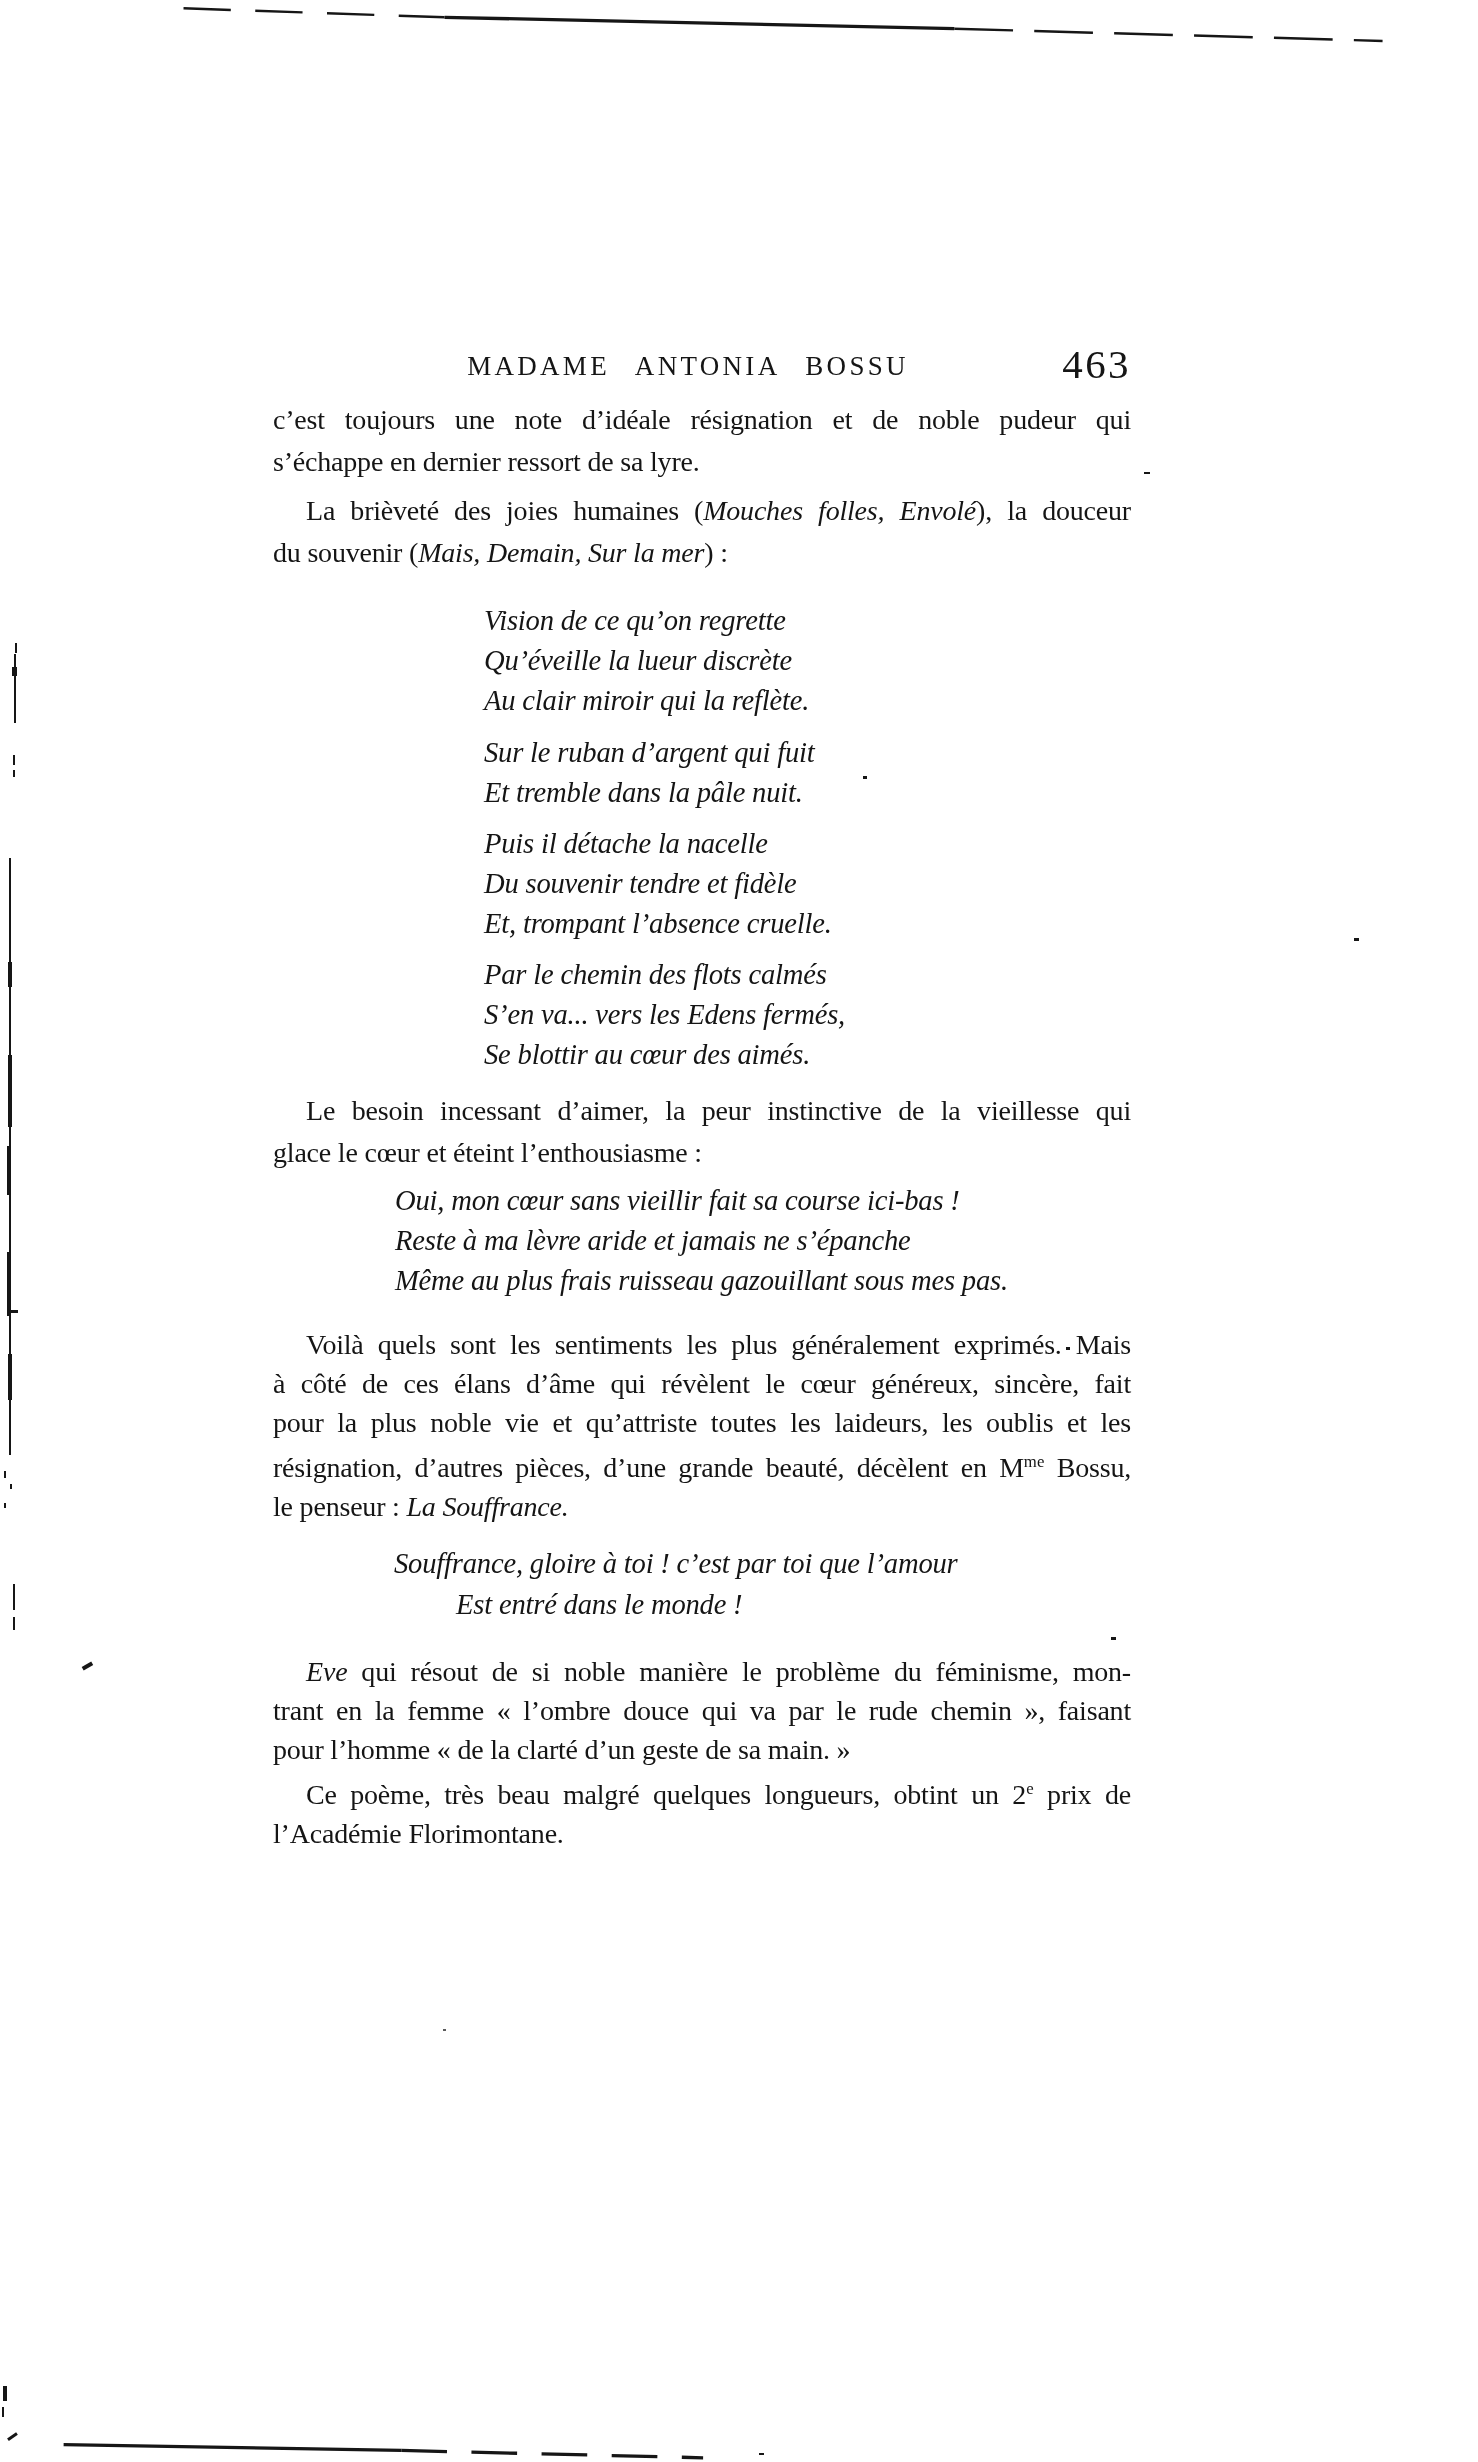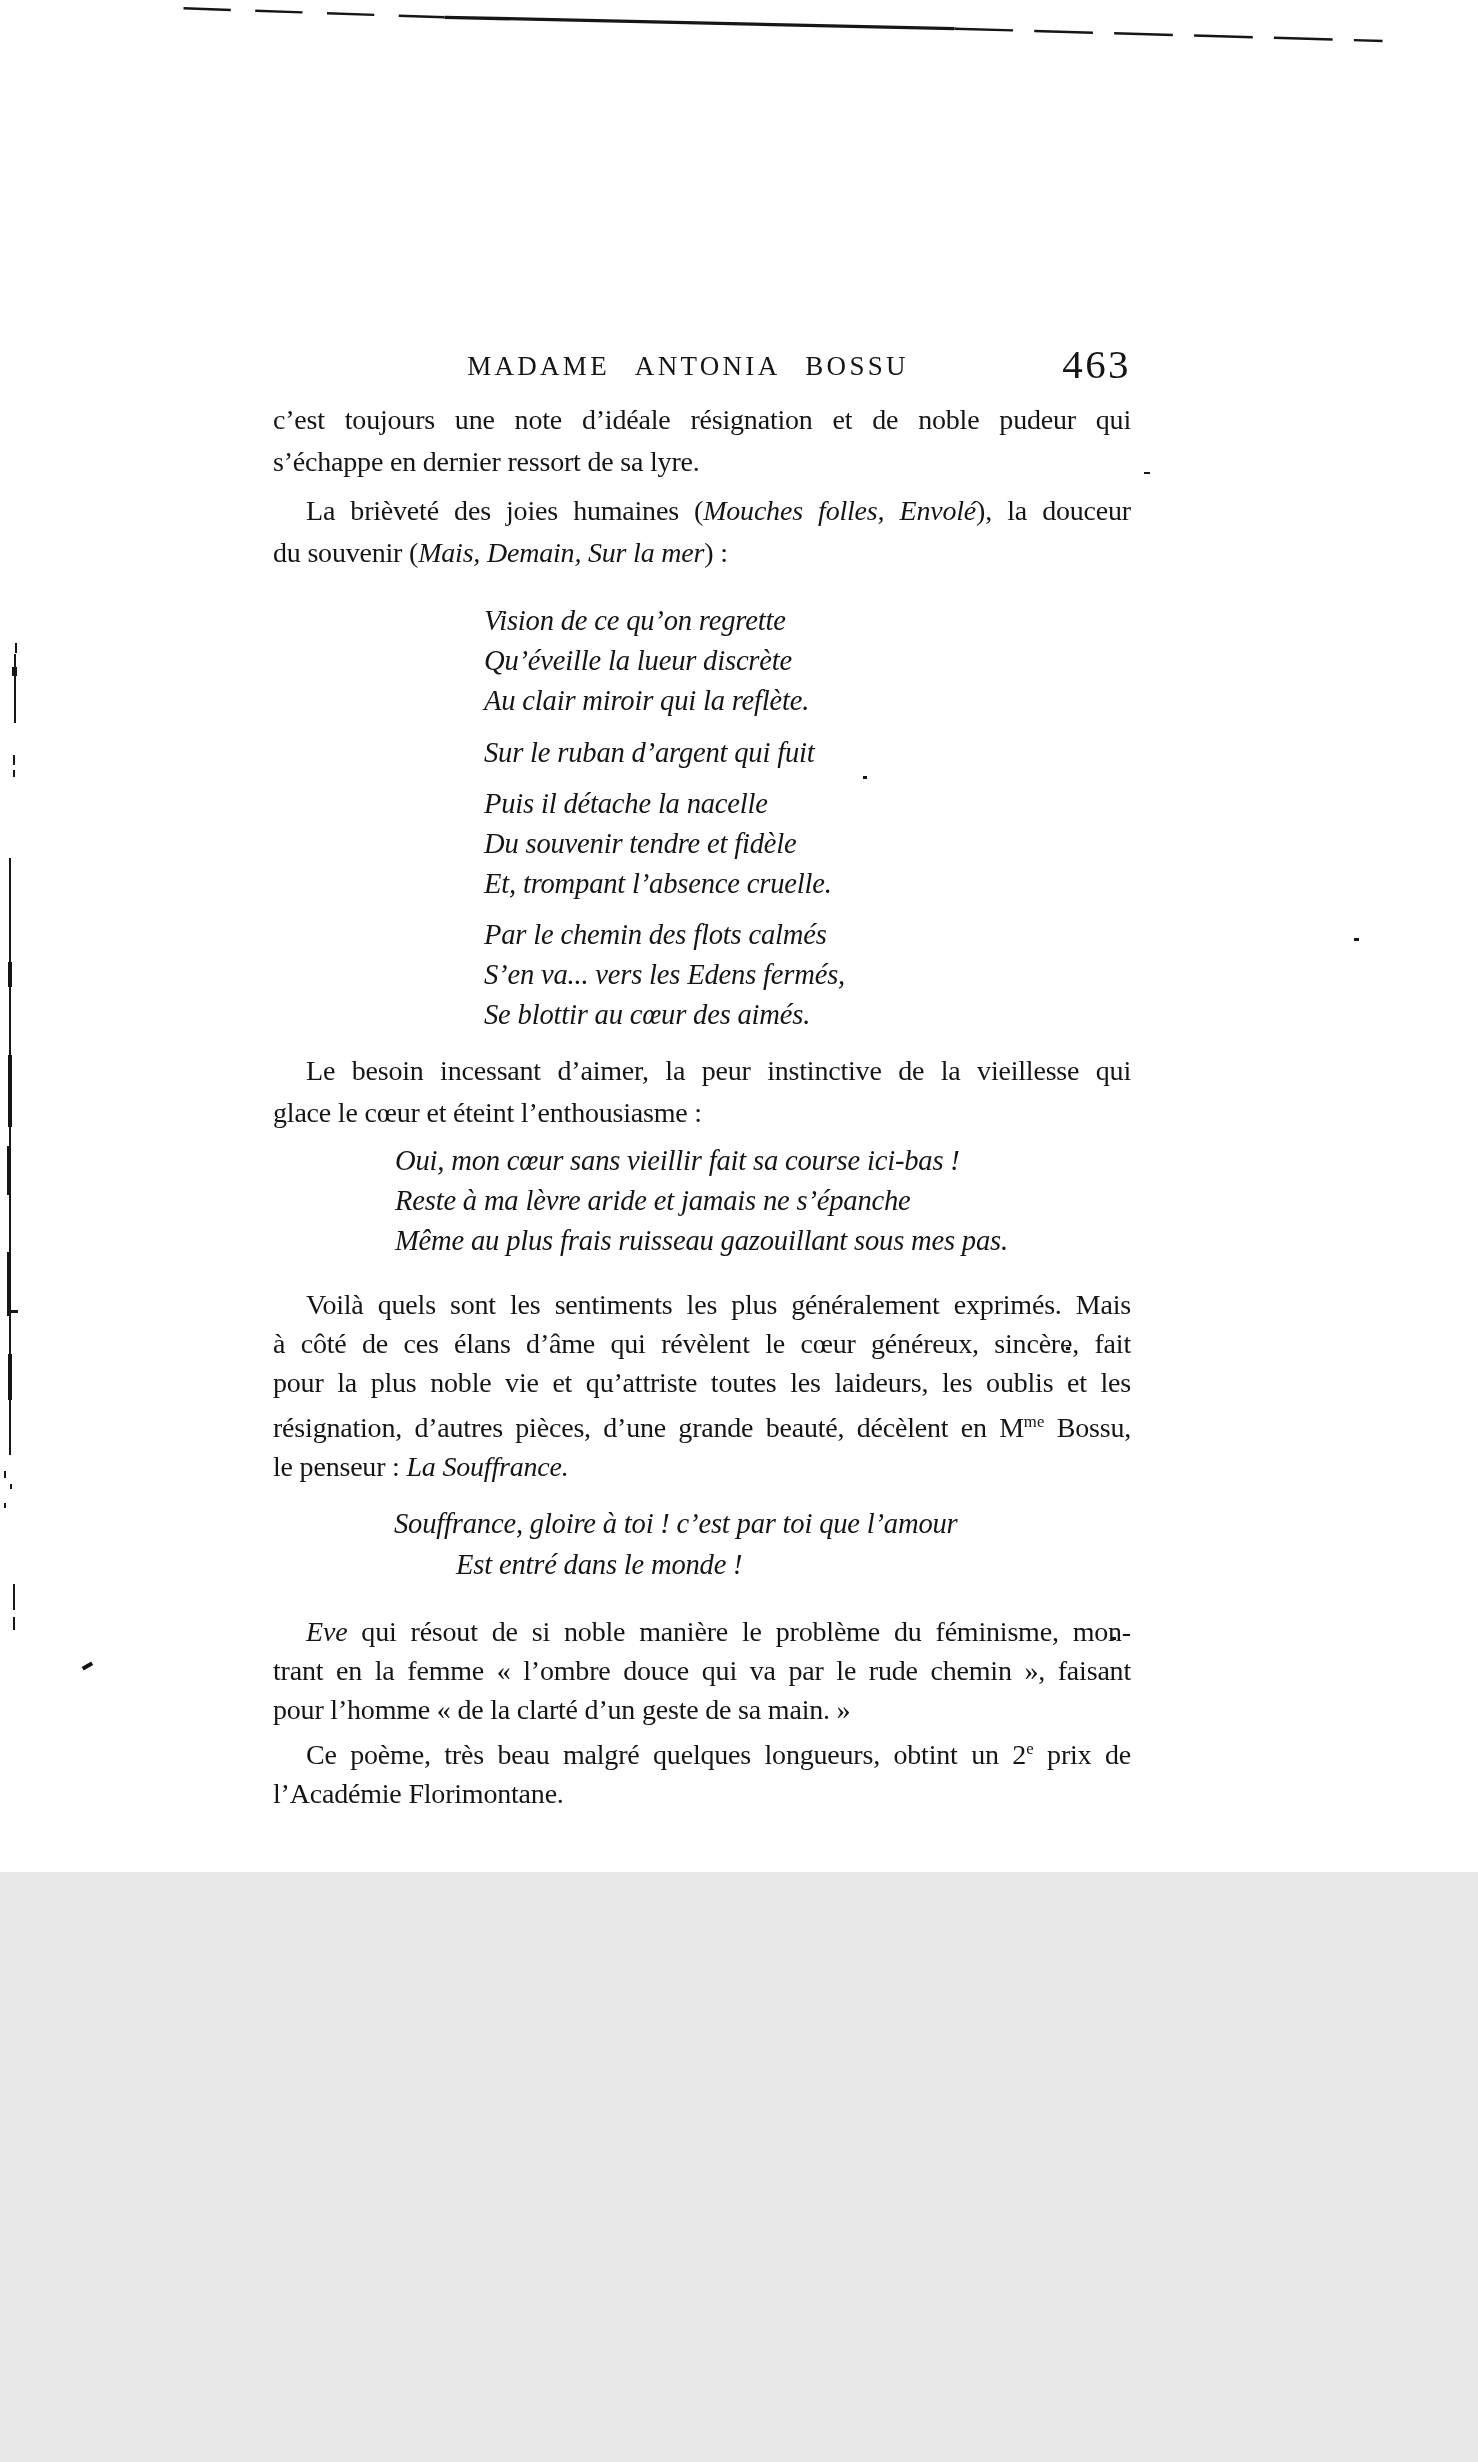--- a/index.html
+++ b/index.html
@@ -1,18 +1,18 @@
 <!DOCTYPE html>
 <html style="font-size:13px"><head>
 <meta charset="utf-8">
 <style>
   html,body{margin:0;padding:0;background:#e8e8e8;}
   #page{
     position:relative;
-    width:1478px;height:1872px;
+    width:1478px;height:2462px;
     background:#ffffff;
     overflow:hidden;
     font-family:"Liberation Serif", serif;
     color:#151515;
   }
   
   #text-column{
     position:absolute;left:245px;top:351px;width:886px;
   }
   .pagehead{position:relative;height:39px;}
@@ -78,20 +78,21 @@
         <div class="line just indent"><span class="">La brièveté des joies humaines (</span><span class="it ">Mouches folles, Envolé</span><span class="">), la douceur</span></div>
         <div class="line"><span class="">du souvenir (</span><span class="it ">Mais, Demain, Sur la mer</span><span class="">) :</span></div>
       </div>
       <div class="block verse b-poem1a">
         <div class="line"><span class="">Vision de ce qu’on regrette</span></div>
         <div class="line"><span class="">Qu’éveille la lueur discrète</span></div>
         <div class="line"><span class="">Au clair miroir qui la reflète.</span></div>
       </div>
       <div class="block verse b-poem1b">
         <div class="line"><span class="">Sur le ruban d’argent qui fuit</span></div>
+        <div class="line"><span class="">Et tremble dans la pâle nuit.</span></div>
       </div>
       <div class="block verse b-poem1c">
         <div class="line"><span class="">Puis il détache la nacelle</span></div>
         <div class="line"><span class="">Du souvenir tendre et fidèle</span></div>
         <div class="line"><span class="">Et, trompant l’absence cruelle.</span></div>
       </div>
       <div class="block verse b-poem1d">
         <div class="line"><span class="">Par le chemin des flots calmés</span></div>
         <div class="line"><span class="">S’en va... vers les Edens fermés,</span></div>
         <div class="line"><span class="">Se blottir au cœur des aimés.</span></div>

